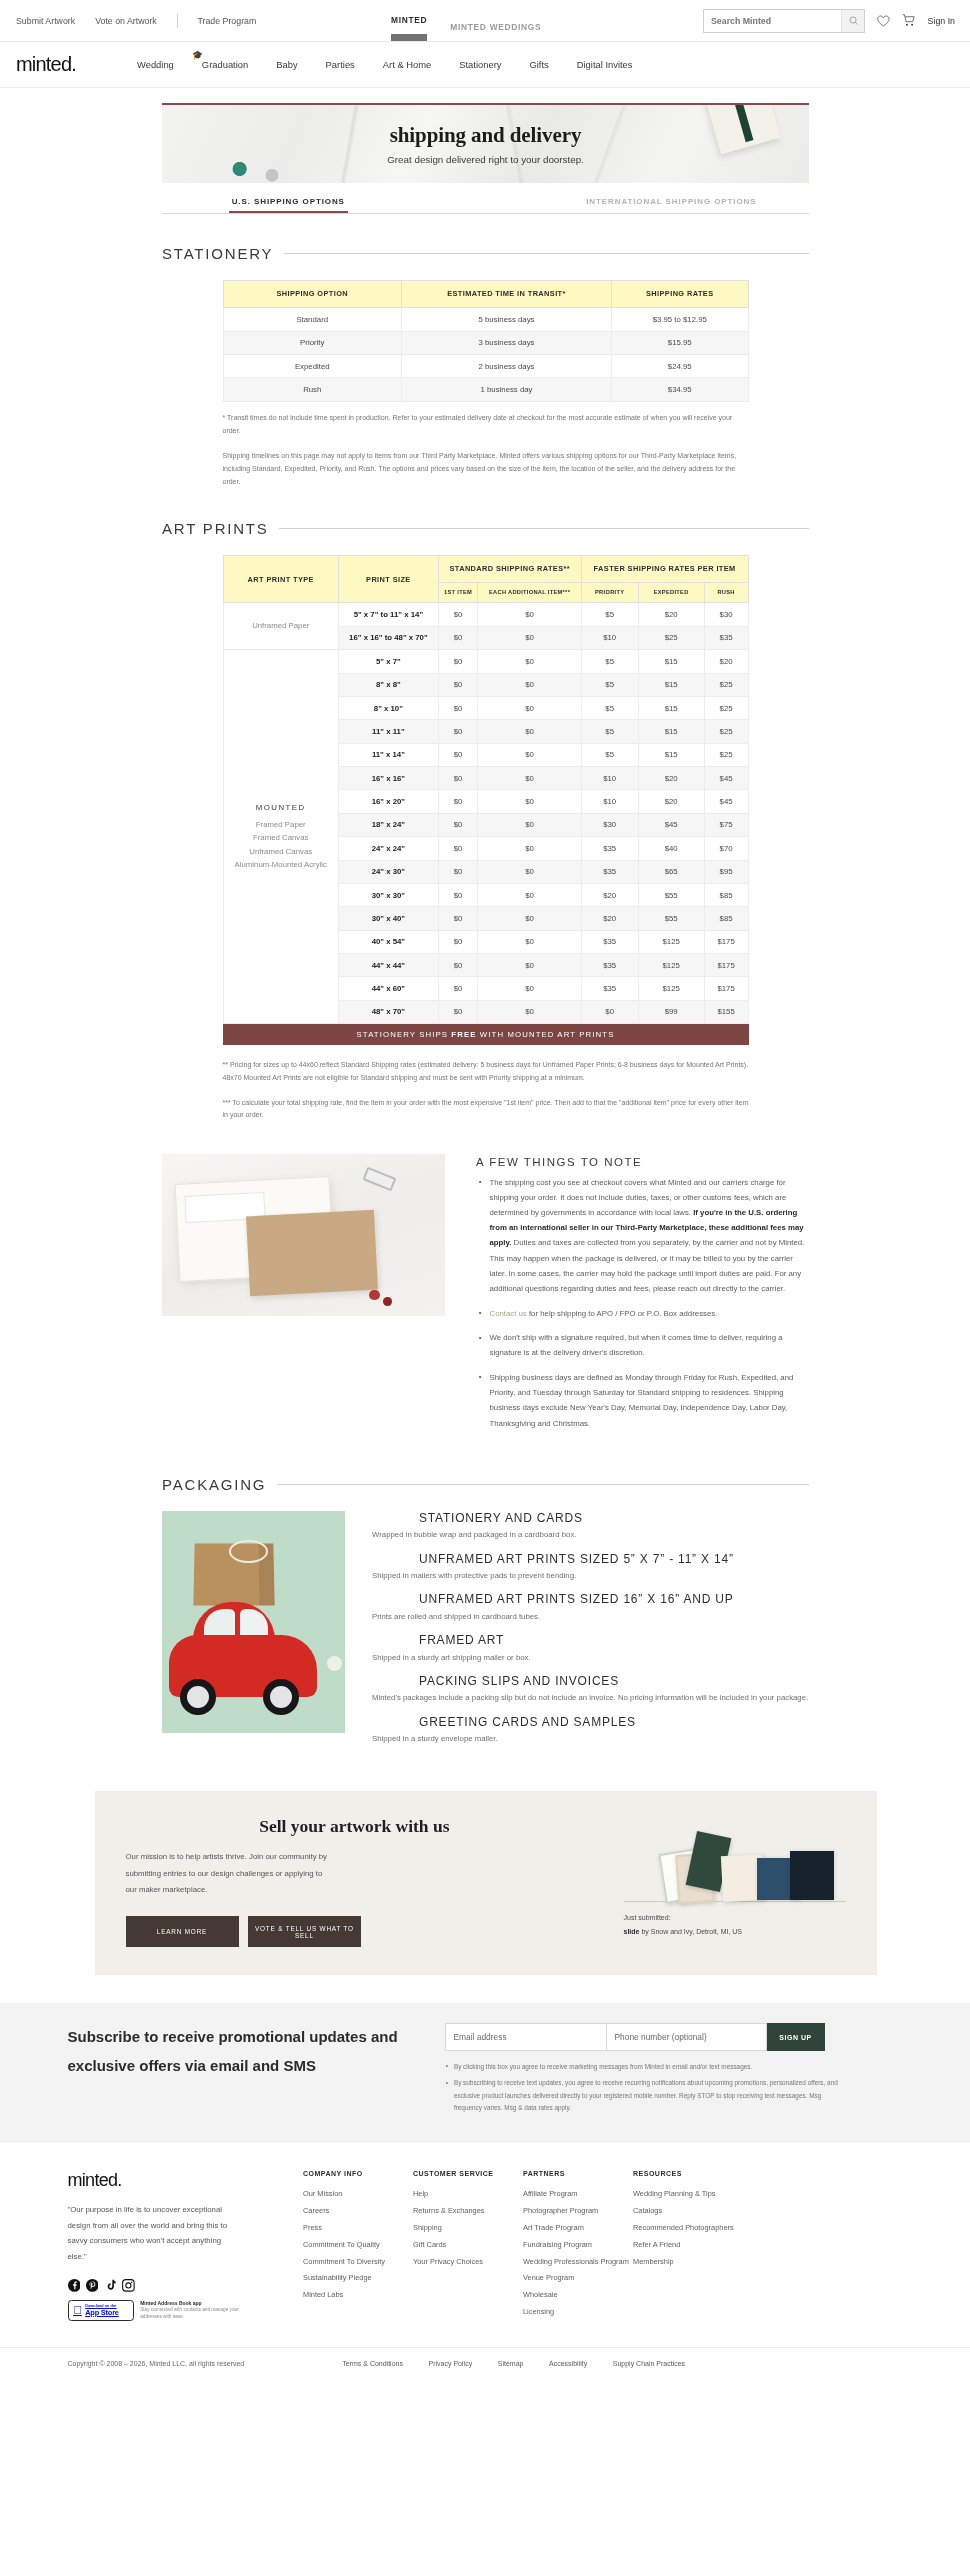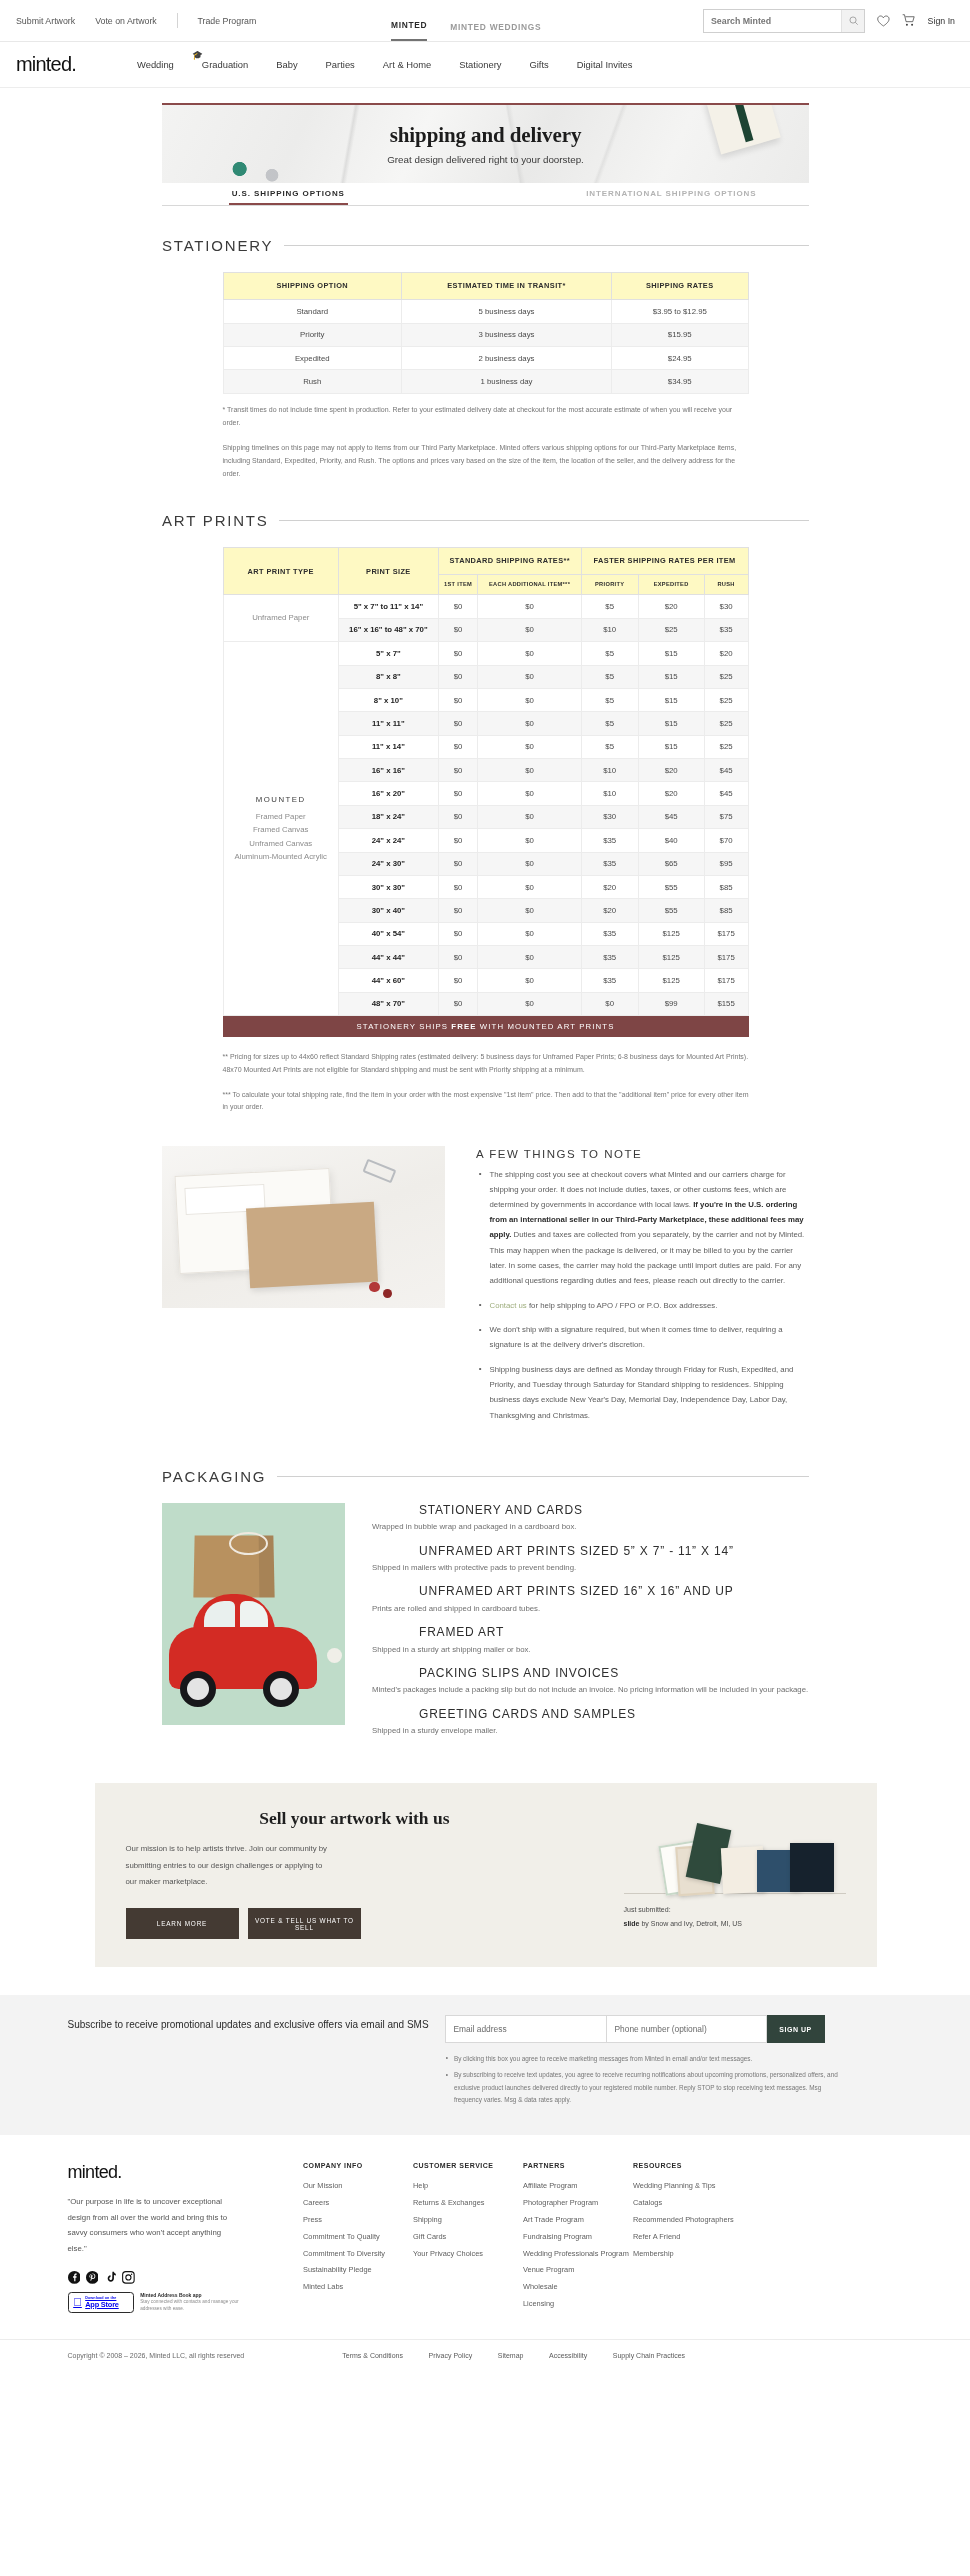--- a/index.html
+++ b/index.html
@@ -23,21 +23,21 @@
   .util-left a { color: #555; text-decoration: none; white-space: nowrap; }
   .util-sep { width: 0.7px; height: 15px; background: #d4d4d4; }
   .util-center {
     position: absolute; left: 391px; bottom: 0;
     display: flex; gap: 23px; align-items: flex-end; height: 100%;
   }
   .brand-tab {
     font-size: 8.4px; letter-spacing: 0.7px; color: #9a9a9a;
     padding-bottom: 9.4px; text-decoration: none; font-weight: 600;
   }
-  .brand-tab.active { color: #2b2b2b; border-bottom: 2px solid #737373; }
+  .brand-tab.active { color: #2b2b2b; border-bottom: 7px solid #737373; }
   .util-right {
     margin-left: auto; display: flex; align-items: center; gap: 12px;
   }
   .search-wrap {
     display: flex; align-items: stretch;
     border: 0.7px solid #cfcfcf; height: 24px; width: 162px; background: #fff;
   }
   .search-wrap input {
     border: 0; outline: 0; flex: 1; padding: 0 6.7px;
     font-family: inherit; font-size: 8.8px; color: #444; background: transparent; font-weight: bold;
@@ -104,21 +104,21 @@
     font-family: "Liberation Serif", serif;
     font-size: 21px; color: #1c1c1c; font-weight: 700; position: relative; z-index: 2;
     letter-spacing: -0.1px;
   }
   .hero p {
     font-size: 9.8px; color: #3a3a3a; margin-top: 5.4px; position: relative; z-index: 2;
   }
 
   
   .ship-tabs {
-    display: flex; border-bottom: 0.7px solid #d8d8d8; margin-top: 1px;
+    display: flex; border-bottom: 0.7px solid #d8d8d8; margin-top: 9px;
   }
   .ship-tab {
     font-size: 8px; letter-spacing: 0.9px; font-weight: 700;
     padding: 5.4px 2.7px 6.7px; color: #b3b3b3; cursor: pointer;
     text-decoration: none; white-space: nowrap;
   }
   .ship-tab.active { color: #2b2b2b; box-shadow: inset 0 -2px 0 #8a4a4a; }
   .ship-tab:first-child { margin-left: 67px; }
   .ship-tab:last-child { margin-left: 236px; }
 
@@ -289,21 +289,21 @@
   .cd5 { left: 133px; top: 27px; width: 44px; height: 42px; background:#2e4f6b; }
   .cd6 { left: 166px; top: 20px; width: 44px; height: 49px; background:#16222d; }
   .shelf { border-top: 0.7px solid #cfcbc2; margin-top: 2.7px; }
   .just-sub { font-size: 7px; color: #4a4a4a; margin-top: 9.4px; line-height: 2; }
   .just-sub b { font-weight: 700; color: #2b2b2b; }
 
   
   .subscribe { background: #f3f3f3; padding: 20px 0 24px; margin-top: 28px; }
   .sub-inner { width: 836px; margin: 0 auto; display: flex; }
   .sub-left { width: 377px; }
-  .sub-left h3 { font-size: 10px; font-weight: 400; color: #2b2b2b; line-height: 1.9; }
+  .sub-left h3 { font-size: 15px; font-weight: 700; color: #2b2b2b; line-height: 1.9; }
   .sub-right { flex: 1; }
   .sub-form { display: flex; }
   .sub-form input {
     height: 28px; border: 0.7px solid #d8d8d8; background: #fff; font-family: inherit;
     font-size: 8.4px; padding: 0 8px; outline: 0; color: #444;
   }
   .sub-form input::placeholder { color: #6b6b6b; }
   .f-email { width: 162px; }
   .f-phone { width: 160px; border-left: 0 !important; }
   .sub-signup {

